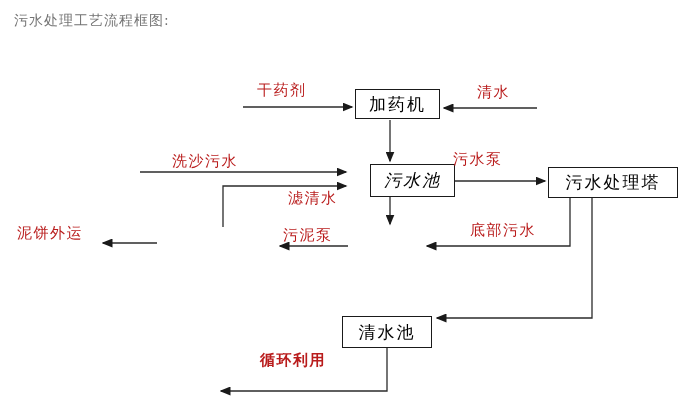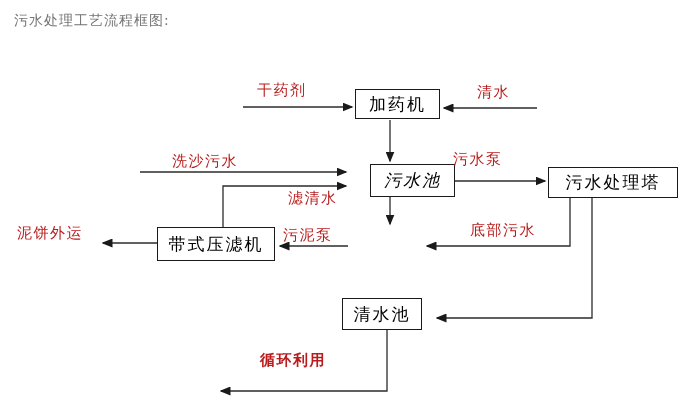--- a/index.html
+++ b/index.html
@@ -43,21 +43,21 @@
     color: #000000;
     letter-spacing: 2px;
     white-space: nowrap;
     box-sizing: border-box;
   }
   .node-dosing   { left: 355px; top:  89px; width:  85px; height: 30px; }
   .node-sewage   { left: 370px; top: 164px; width:  85px; height: 33px; font-style: italic; }
   .node-tower    { left: 548px; top: 167px; width: 130px; height: 31px; }
   .node-press    { left: 157px; top: 227px; width: 118px; height: 34px; }
   .node-sludge   { left: 348px; top: 227px; width:  76px; height: 34px; }
-  .node-clean    { left: 342px; top: 298px; width:  80px; height: 32px; }
+  .node-clean    { left: 342px; top: 316px; width:  90px; height: 32px; }
   .edge-label {
     position: absolute;
     font-size: 15px;
     color: #b91c1c;
     letter-spacing: 1.5px;
     white-space: nowrap;
     background: transparent;
   }
   .lbl-dry       { left: 257px; top:  81px; }
   .lbl-cleanw    { left: 477px; top:  83px; }
@@ -92,21 +92,20 @@
     <polyline points="570,198 570,246 427,246" marker-end="url(#ah)"></polyline>
     <polyline points="348,246 280,246" marker-end="url(#ah)"></polyline>
     <polyline points="157,243 103,243" marker-end="url(#ah)"></polyline>
     <polyline points="592,198 592,318 437,318" marker-end="url(#ah)"></polyline>
     <polyline points="387,330 387,391 221,391" marker-end="url(#ah)"></polyline>
   </svg>
 
   <div class="node node-dosing">加药机</div>
   <div class="node node-sewage">污水池</div>
   <div class="node node-tower">污水处理塔</div>
-  <div class="node node-press">带式压滤机</div>
   <div class="node node-clean">清水池</div>
 
   <div class="edge-label lbl-dry">干药剂</div>
   <div class="edge-label lbl-cleanw">清水</div>
   <div class="edge-label lbl-sand">洗沙污水</div>
   <div class="edge-label lbl-sewpump">污水泵</div>
   <div class="edge-label lbl-filtered">滤清水</div>
   <div class="edge-label lbl-sludpump">污泥泵</div>
   <div class="edge-label lbl-bottom">底部污水</div>
   <div class="edge-label lbl-mudcake">泥饼外运</div>

